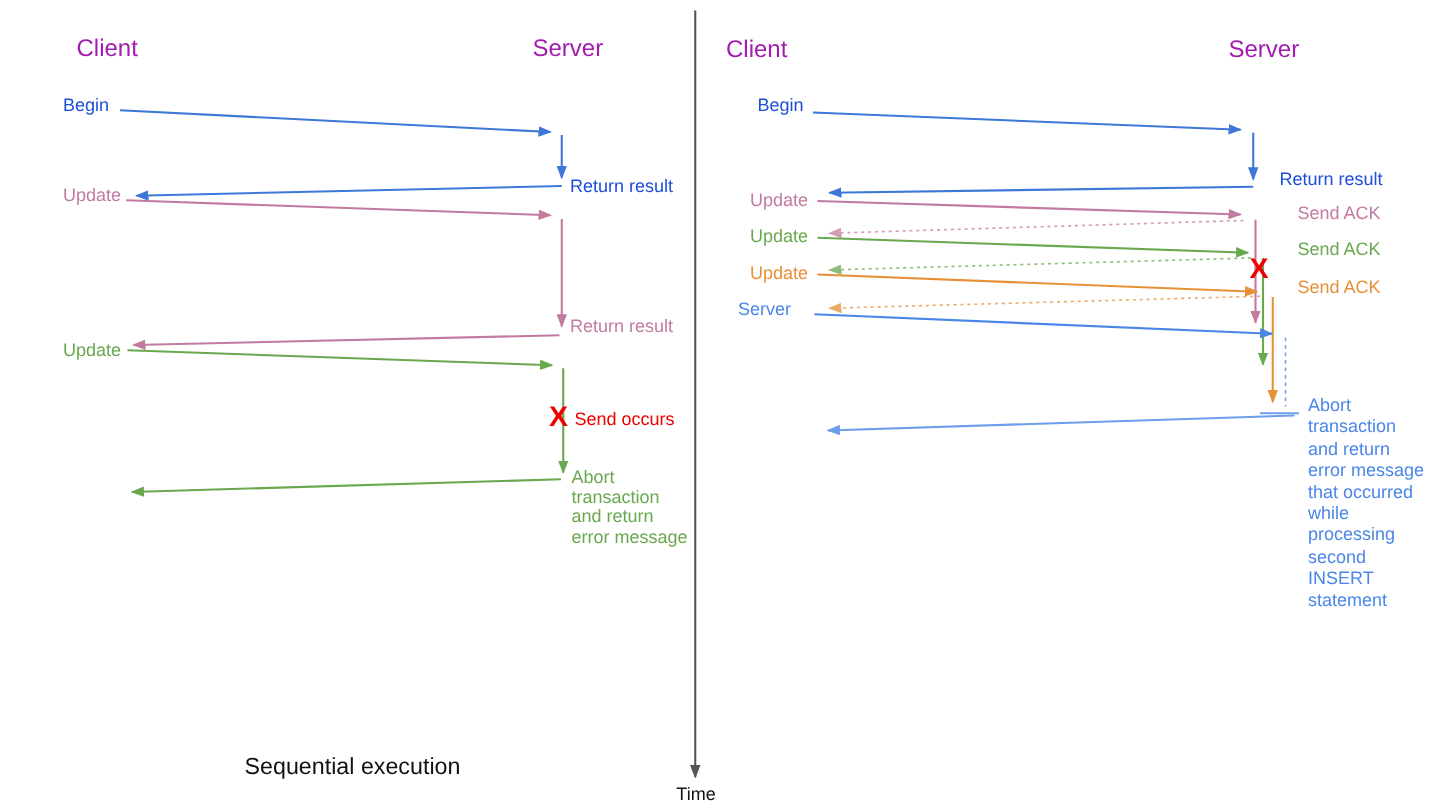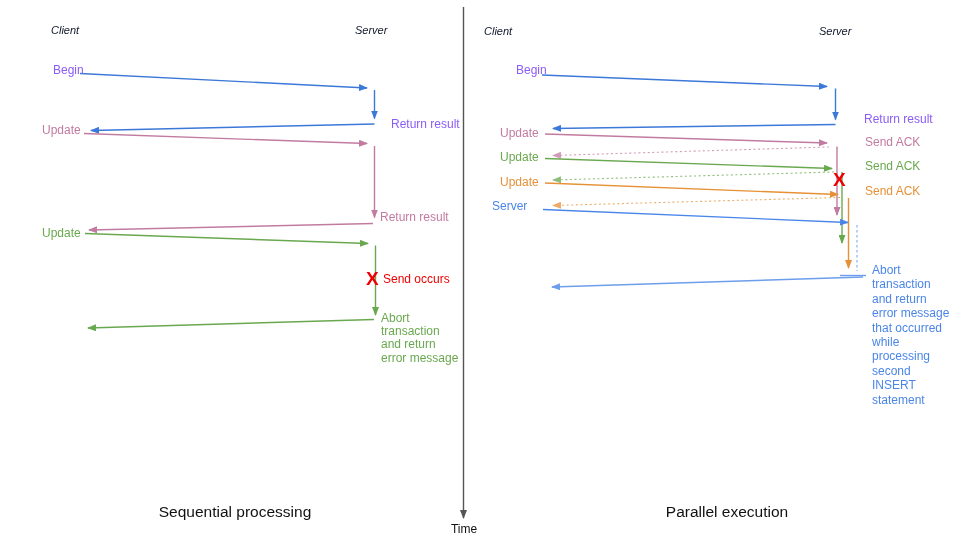--- a/index.html
+++ b/index.html
@@ -2,25 +2,25 @@
 <html><head>
 <meta charset="utf-8">
 <style>
   html,body{margin:0;padding:0;background:#ffffff;}
   .stage{
     position:relative;width:960px;height:540px;background:#ffffff;overflow:hidden;
     font-family:"Liberation Sans", sans-serif;
   }
   .wires{position:absolute;left:0;top:0;pointer-events:none;}
   .lbl{position:absolute;font-size:12px;line-height:13px;white-space:nowrap;}
-  .hdr{position:absolute;font-size:11px;font-style:italic;color:#0f172a;white-space:nowrap;}
+  .hdr{position:absolute;font-size:16px;color:#a21caf;white-space:nowrap;}
   .cap{position:absolute;font-size:15.5px;color:#111111;text-align:center;width:200px;}
   .xmark{position:absolute;font-size:19px;line-height:19px;font-weight:800;color:#ee0000;}
   .preline{white-space:pre-line;}
-  .c-blue{color:#8b5cf6;margin-left:11px;}
+  .c-blue{color:#1d4ed8;}
   .c-bluesoft{color:#4a86e8;}
   .c-pink{color:#c27ba0;}
   .c-green{color:#6aa84f;}
   .c-orange{color:#e69138;}
   .c-red{color:#ee0000;}
   .ln{fill:none;stroke-width:1.4;}
   .s-blue{stroke:#3c78d8;}
   .s-bluesoft{stroke:#4a86e8;}
   .s-bluelight{stroke:#6d9eeb;}
   .s-pink{stroke:#c27ba0;}
@@ -102,21 +102,21 @@
   <div class="lbl c-green" style="left:42px;top:227px">Update</div>
 
   <div class="xmark" style="left:366px;top:269px">X</div>
   <div class="lbl c-red" style="left:383px;top:273px">Send occurs</div>
 
   <div class="lbl c-green preline abort-left" style="left:381px;top:312px;width:86px">Abort
 transaction
 and return
 error message</div>
 
-  <div class="cap" style="left:135px;top:503px">Sequential processing</div>
+  <div class="cap" style="left:135px;top:503px">Sequential execution</div>
 
   <div class="lbl" style="left:440px;top:523px;width:48px;text-align:center;color:#111111">Time</div>
 
   <div class="hdr" style="left:484px;top:25px">Client</div>
   <div class="hdr" style="left:819px;top:25px">Server</div>
 
   <div class="lbl c-blue" style="left:505px;top:64px">Begin</div>
   <div class="lbl c-blue" style="left:853px;top:113px">Return result</div>
   <div class="lbl c-pink" style="left:500px;top:127px">Update</div>
   <div class="lbl c-pink" style="left:865px;top:136px">Send ACK</div>
@@ -132,15 +132,14 @@
 transaction
 and return
 error message
 that occurred
 while
 processing
 second
 INSERT
 statement</div>
 
-  <div class="cap" style="left:627px;top:503px">Parallel execution</div>
 
 </div>
 
 </body></html>

